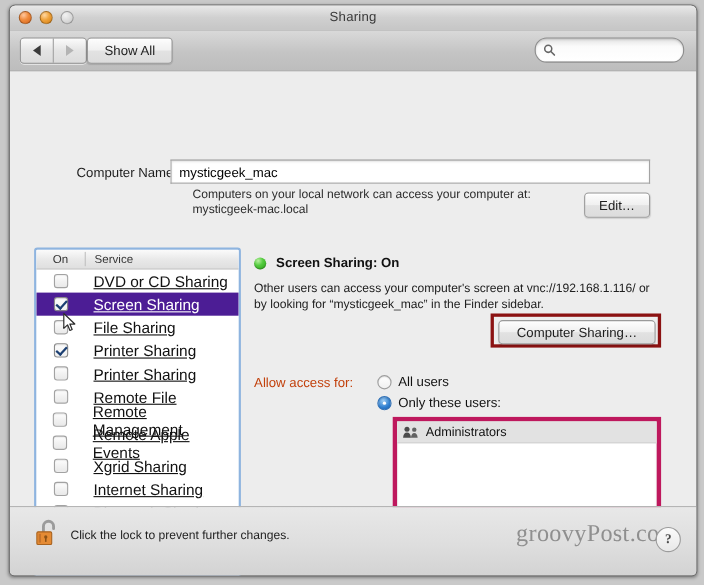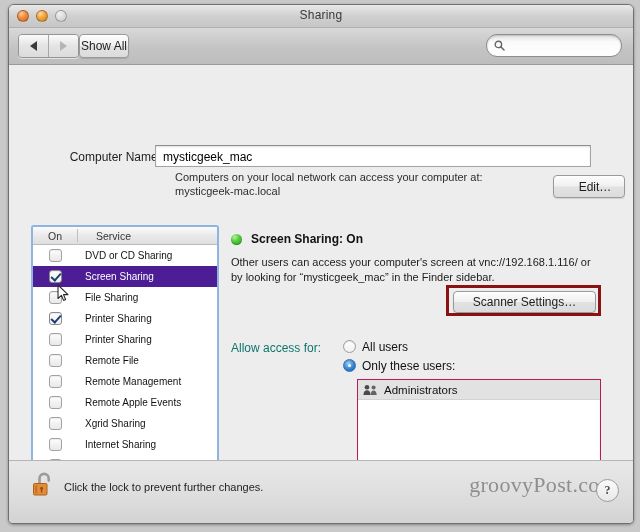--- a/index.html
+++ b/index.html
@@ -73,21 +73,21 @@
     display: flex; align-items: center; justify-content: center;
     background: linear-gradient(to bottom, #fbfbfb 0%, #e4e4e4 50%, #dcdcdc 100%);
   }
   .navseg .nb + .nb { border-left: 1px solid #a8a8a8; }
   .tri { width: 0; height: 0; border-top: 5px solid transparent; border-bottom: 5px solid transparent; }
   .tri.left  { border-right: 7px solid #3b3b3b; }
   .tri.right { border-left: 7px solid #b4b4b4; }
 
   .showall {
     position: absolute; left: 70px; top: 6px;
-    height: 22px; padding: 0 1px;
+    height: 22px; padding: 0 15px;
     display: flex; align-items: center;
     font-size: 12px; color: #2b2b2b;
     border: 1px solid #949494; border-radius: 4px;
     background: linear-gradient(to bottom, #fcfcfc 0%, #e6e6e6 50%, #dedede 100%);
     box-shadow: 0 1px 0 rgba(255,255,255,.55);
   }
 
   .searchwrap {
     position: absolute; right: 11px; top: 6px;
     width: 134px; height: 21px;
@@ -138,21 +138,21 @@
     width: 345px;
     font-size: 11px; color: #2d2d2d; line-height: 14px;
   }
   .btn {
     font-size: 12px; color: #1d1d1d;
     border: 1px solid #9a9a9a; border-radius: 4px;
     background: linear-gradient(to bottom, #fdfdfd 0%, #f0f0f0 48%, #e2e2e2 52%, #dcdcdc 100%);
     box-shadow: 0 1px 1px rgba(0,0,0,.12), inset 0 1px 0 #fff;
     display: flex; align-items: center; justify-content: center;
   }
-  .edit-btn { position: absolute; left: 544px; top: 110px; width: 58px; height: 21px; padding-left: 12px; }
+  .edit-btn { position: absolute; left: 522px; top: 110px; width: 58px; height: 21px; }
 
   
   .listbox {
     position: absolute; left: 22px; top: 160px;
     width: 188px; height: 300px;
     border: 2px solid #8eb4df;
     border-radius: 3px;
     background: #fff;
     box-sizing: border-box;
     overflow: hidden;
@@ -160,25 +160,25 @@
   .list-header {
     display: flex;
     height: 17px;
     background: linear-gradient(to bottom, #fbfbfb 0%, #e8e8e8 55%, #dfdfdf 100%);
     border-bottom: 1px solid #bcbcbc;
     font-size: 10.5px; color: #353535;
     align-items: center;
   }
   .lh-on { width: 44px; text-align: center; }
   .lh-div { width: 1px; height: 13px; background: #c0c0c0; }
-  .lh-service { padding-left: 8px; margin-left: 10px; }
+  .lh-service { padding-left: 8px; }
   .row {
     display: flex; align-items: center;
     height: 21px;
-    font-size: 10px; color: #111;
+    font-size: 14px; color: #111; text-decoration: underline;
   }
   .row.selected { background: #4c1d95; color: #fff; }
   .row .cbcell { width: 44px; display: flex; justify-content: center; }
   .chk {
     width: 13px; height: 13px;
     border: 1px solid #a2a2a2;
     border-radius: 3px;
     background: linear-gradient(to bottom, #fefefe 0%, #f2f2f2 50%, #e9e9e9 100%);
     box-shadow: inset 0 1px 1px rgba(0,0,0,.07);
     position: relative;
@@ -225,24 +225,24 @@
   .cs-highlight {
     position: absolute; left: 437px; top: 220px;
     width: 155px; height: 31px;
     border: 3px solid #8b1212;
     box-sizing: border-box;
   }
   .cs-btn { position: absolute; left: 444px; top: 226px; width: 141px; height: 20px; }
 
   .allow-label {
     position: absolute; left: 222px; top: 276px;
-    font-size: 12px; color: #0f766e;
+    font-size: 12px; color: #c2410c;
   }
   .radio-row {
-    position: absolute; display: flex; align-items: flex-start;
+    position: absolute; display: flex; align-items: flex-end;
     font-size: 12px; color: #111;
   }
   .r1 { left: 334px; top: 275px; }
   .r2 { left: 334px; top: 294px; }
   .radio {
     width: 13px; height: 13px; border-radius: 50%;
     border: 1px solid #9d9d9d;
     background: linear-gradient(to bottom, #ffffff 0%, #f0f0f0 100%);
     box-shadow: inset 0 1px 1px rgba(0,0,0,.1);
     margin-right: 6px; position: relative;
@@ -255,21 +255,21 @@
   .radio.on::after {
     content: "";
     position: absolute; left: 4px; top: 4px;
     width: 3px; height: 3px; border-radius: 50%;
     background: #fff;
   }
 
   .userbox {
     position: absolute; left: 348px; top: 314px;
     width: 244px; height: 86px;
-    border: 1px solid #be185d;
+    border: 4px solid #be185d;
     background: #fff;
     box-shadow: inset 0 1px 2px rgba(0,0,0,.12);
     box-sizing: border-box;
     overflow: hidden;
   }
   .user-row {
     display: flex; align-items: center;
     height: 19px;
     background: #e2e2e2;
     font-size: 11.5px; color: #111;
@@ -442,21 +442,21 @@
         <path d="M1,1 L1,14.5 L4.4,11.3 L6.6,16.4 L8.6,15.5 L6.5,10.6 L11,10.6 Z" fill="#ffffff" stroke="#2b2b2b" stroke-width="1.1" stroke-linejoin="round"></path>
       </svg>
 
       <div class="status-line">
         <span class="dot"></span>
         <span>Screen Sharing: On</span>
       </div>
       <div class="status-desc">Other users can access your computer's screen at vnc://192.168.1.116/ or by looking for “mysticgeek_mac” in the Finder sidebar.</div>
 
       <div class="cs-highlight"></div>
-      <div class="btn cs-btn">Scanner Settings…</div>
+      <div class="btn cs-btn">Computer Sharing…</div>
 
       <div class="allow-label">Allow access for:</div>
       <div class="radio-row r1">
         <span class="radio"></span>
         <span>All users</span>
       </div>
       <div class="radio-row r2">
         <span class="radio on"></span>
         <span>Only these users:</span>
       </div>

